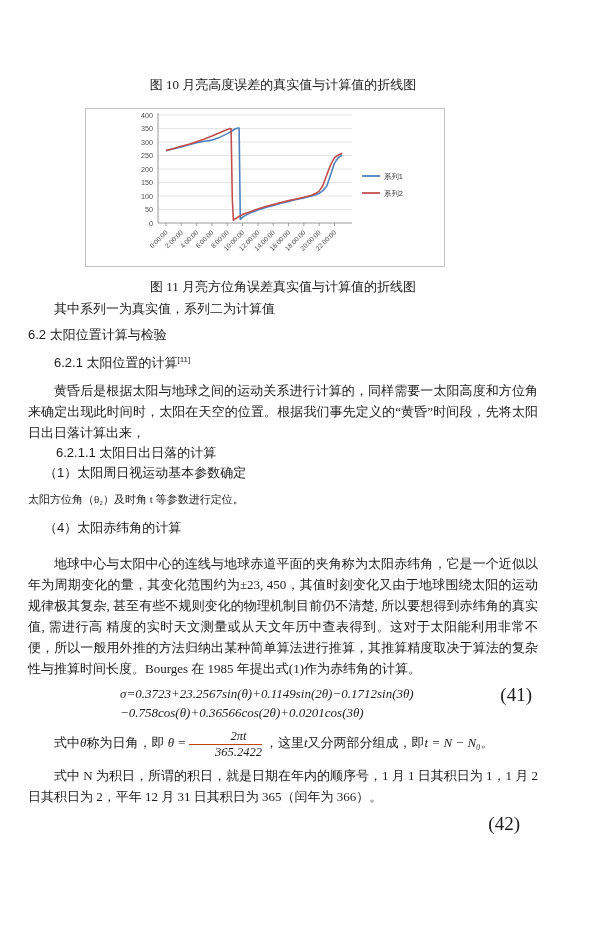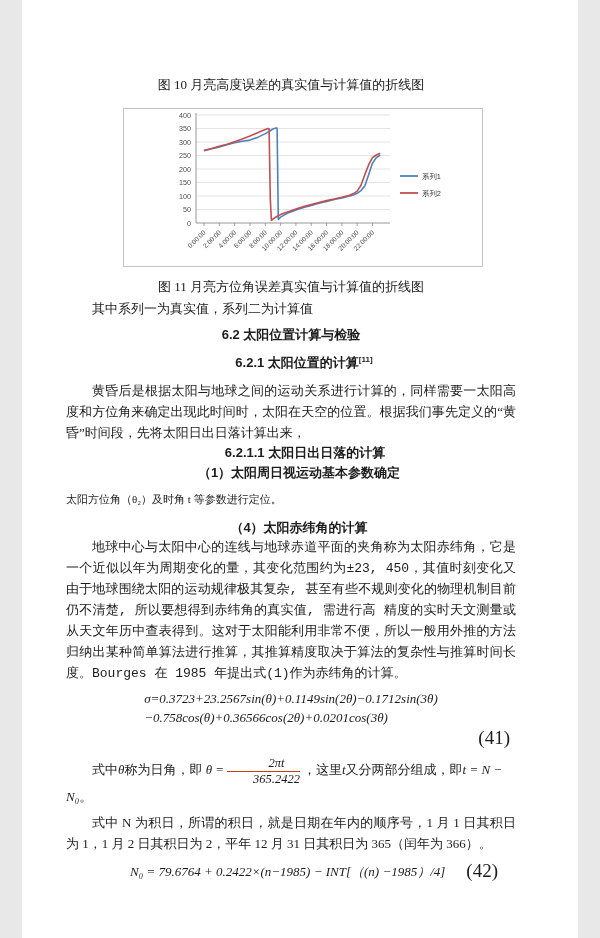--- a/index.html
+++ b/index.html
@@ -1,38 +1,38 @@
 <!DOCTYPE html>
 <html><head>
 <meta charset="utf-8">
 <style>
   html,body{margin:0;padding:0;background:#e8e8e8;}
   .page{
-    width:556px;height:938px;background:#ffffff;margin:0 auto;
+    width:600px;height:938px;background:#ffffff;margin:0 auto;
     font-family:"Liberation Serif","DejaVu Serif",serif;
     color:#1c1c1c;position:relative;box-sizing:border-box;
-    padding:76px 62px 0 44px;overflow:hidden;
+    padding:76px 62px 0 28px;overflow:hidden;
   }
   .caption{text-align:center;font-size:13px;margin:0;}
   .note{font-size:13px;text-indent:2em;margin:4px 0 0 0;line-height:21px;}
   .chart-wrap{margin:14px 0 0 57px;}
   .chart-box{width:358px;height:157px;border:1px solid #c3c3c3;background:#fff;}
-  .h-bold{font-family:"Liberation Sans","DejaVu Sans",sans-serif;font-weight:bold;text-align:center;}
+  .h-bold{font-family:"Liberation Sans","DejaVu Sans",sans-serif;font-weight:normal;}
   .sec62{font-size:13px;margin:7px 0 0 0;}
   .sec621{font-size:13px;margin:10px 0 0 26px;}
   .sec621 sup{font-size:8px;}
   .para{font-size:13px;line-height:21px;text-align:justify;text-indent:2em;margin:0;}
   .p1{margin-top:8px;}
   .sec6211{font-size:13px;margin:1px 0 0 28px;}
   .item-head{font-size:13px;margin:2px 0 0 16px;}
   .p2{margin-top:2px;}
   .p2b{font-size:11px;line-height:21px;margin:7px 0 0 0;}
   .item2{margin-top:9px;}
-  .p3{margin-top:0;font-family:Liberation Mono, monospace;}
-  .eq-row{display:flex;align-items:center;margin-top:5px;flex-direction:column;}
+  .p3{margin-top:16px;}
+  .eq-row{display:flex;align-items:flex-start;margin-top:5px;}
   .eq-row .spacer-l{width:92px;flex:0 0 auto;}
   .eq-body{font-size:13px;font-style:italic;line-height:19px;}
   .eq-num{margin-left:auto;font-size:19px;font-style:normal;padding-right:6px;}
   .theta-line{font-size:13px;margin:7px 0 0 0;text-indent:2em;line-height:20px;display:block;}
   .math{font-style:italic;}
   .frac{display:inline-flex;flex-direction:column;text-align:center;vertical-align:middle;margin:0 3px;font-style:italic;line-height:15px;font-size:12.5px;}
   .frac .num{border-bottom:1px solid #c2410c;padding:0 4px;}
   .p4{margin-top:5px;}
   .eq42-row{display:flex;align-items:center;margin-top:6px;}
   .eq42-row .spacer-l{width:64px;flex:0 0 auto;}
@@ -133,17 +133,16 @@
     <span class="math">θ =</span><span class="frac">
         <span class="num">2πt</span>
         <span class="den">365.2422</span>
       </span><span>，这里</span><span class="math">t</span><span>又分两部分组成，即</span><span class="math">t = N − N₀</span><span>。</span>
   </p>
 
   <p class="para p4">式中 N 为积日，所谓的积日，就是日期在年内的顺序号，1 月 1 日其积日为 1，1 月 2 日其积日为 2，平年 12 月 31 日其积日为 365（闰年为 366）。</p>
 
   <div class="eq42-row">
     <span class="spacer-l"></span>
-    <span class="eq-body">N₀ = 79.6764 + 0.2422×(n−1985) − INT[（(n) −1985）/4]</span>
     <span class="eq-num">(42)</span>
   </div>
 
 </div>
 
 </body></html>

